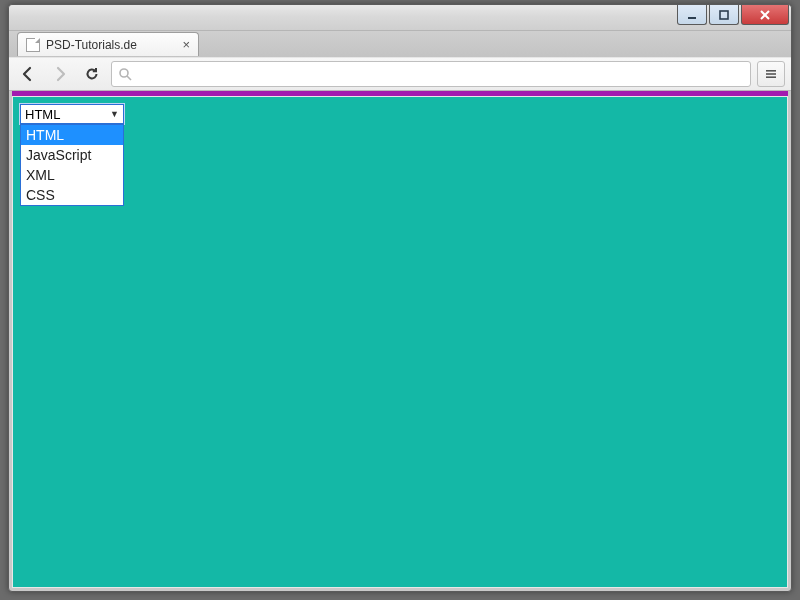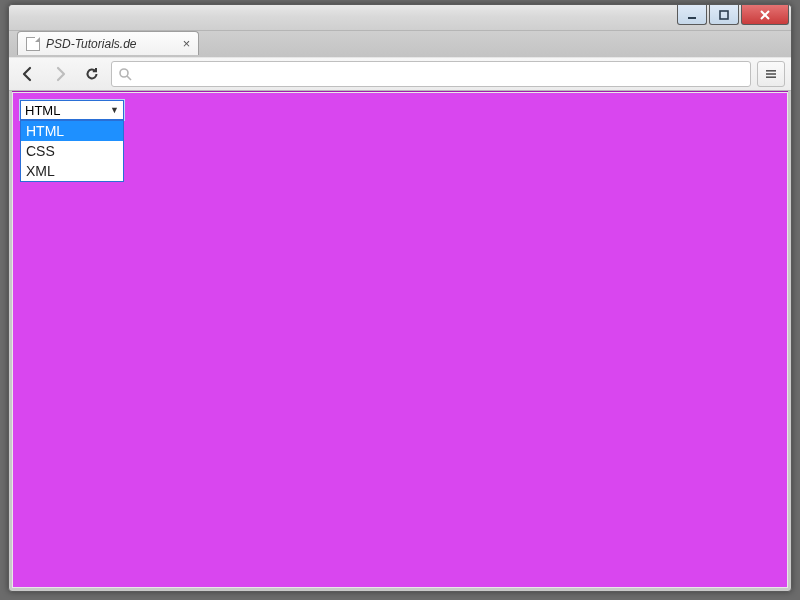--- a/index.html
+++ b/index.html
@@ -43,24 +43,23 @@
   }
   .win-btn svg { display:block; }
   .win-close {
     width: 48px;
     background: linear-gradient(#e57373, #c93c3c);
     color: #fff;
   }
   .tabstrip {
     height: 26px;
     background: linear-gradient(#cfcfcf, #c3c3c3);
-    display: flex; align-items: flex-start;
+    display: flex; align-items: center;
     padding-left: 8px;
     position: relative;
-    font-style: italic;
   }
   .tab {
     height: 24px;
     width: 182px;
     background: linear-gradient(#fdfdfd, #f1f1f1);
     border: 1px solid #9e9e9e;
     border-bottom: none;
     border-radius: 4px 4px 0 0;
     display: flex; align-items: center;
     gap: 6px;
@@ -113,22 +112,22 @@
   .menu-btn {
     width: 28px; height: 26px;
     border: 1px solid #bfbfbf;
     border-radius: 3px;
     background: linear-gradient(#fafafa,#ececec);
     display: flex; align-items: center; justify-content: center;
     color: #555;
   }
   .content {
     flex: 1;
-    background: #d946ef;
-    border-top: 1px solid #a21caf;
+    background: #14b8a6;
+    border-top: 5px solid #a21caf;
     position: relative;
     margin: 0 3px 3px 3px;
     box-shadow: inset 0 0 0 1px #e8e8e8;
   }
   .select-box {
     position: absolute;
     left: 8px; top: 8px;
     width: 104px;
     height: 20px;
     border: 1px solid #2a6fd6;
@@ -228,19 +227,20 @@
 
   <div class="content">
 
     <div class="select-box">
       <span class="sel-val">HTML</span>
       <span class="caret">▼</span>
     </div>
 
     <div class="options-panel">
       <div class="opt selected">HTML</div>
+      <div class="opt">JavaScript</div>
+      <div class="opt">XML</div>
       <div class="opt">CSS</div>
-      <div class="opt">XML</div>
     </div>
 
   </div>
 
 </div>
 
 </body></html>

